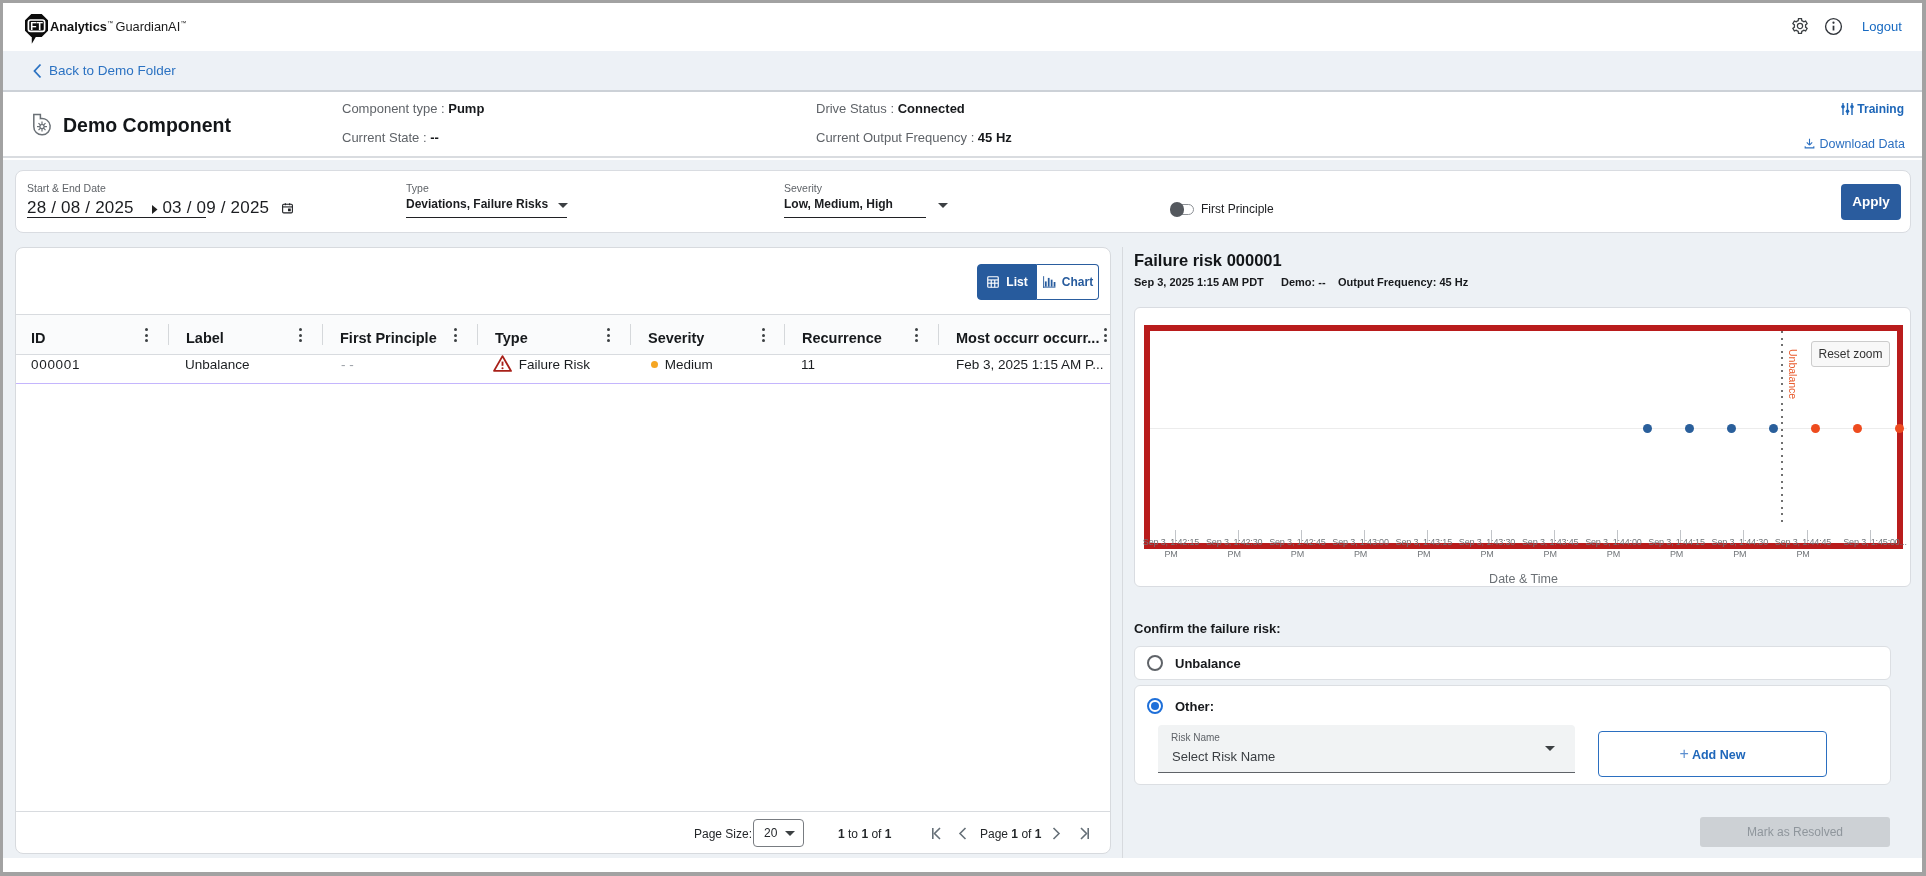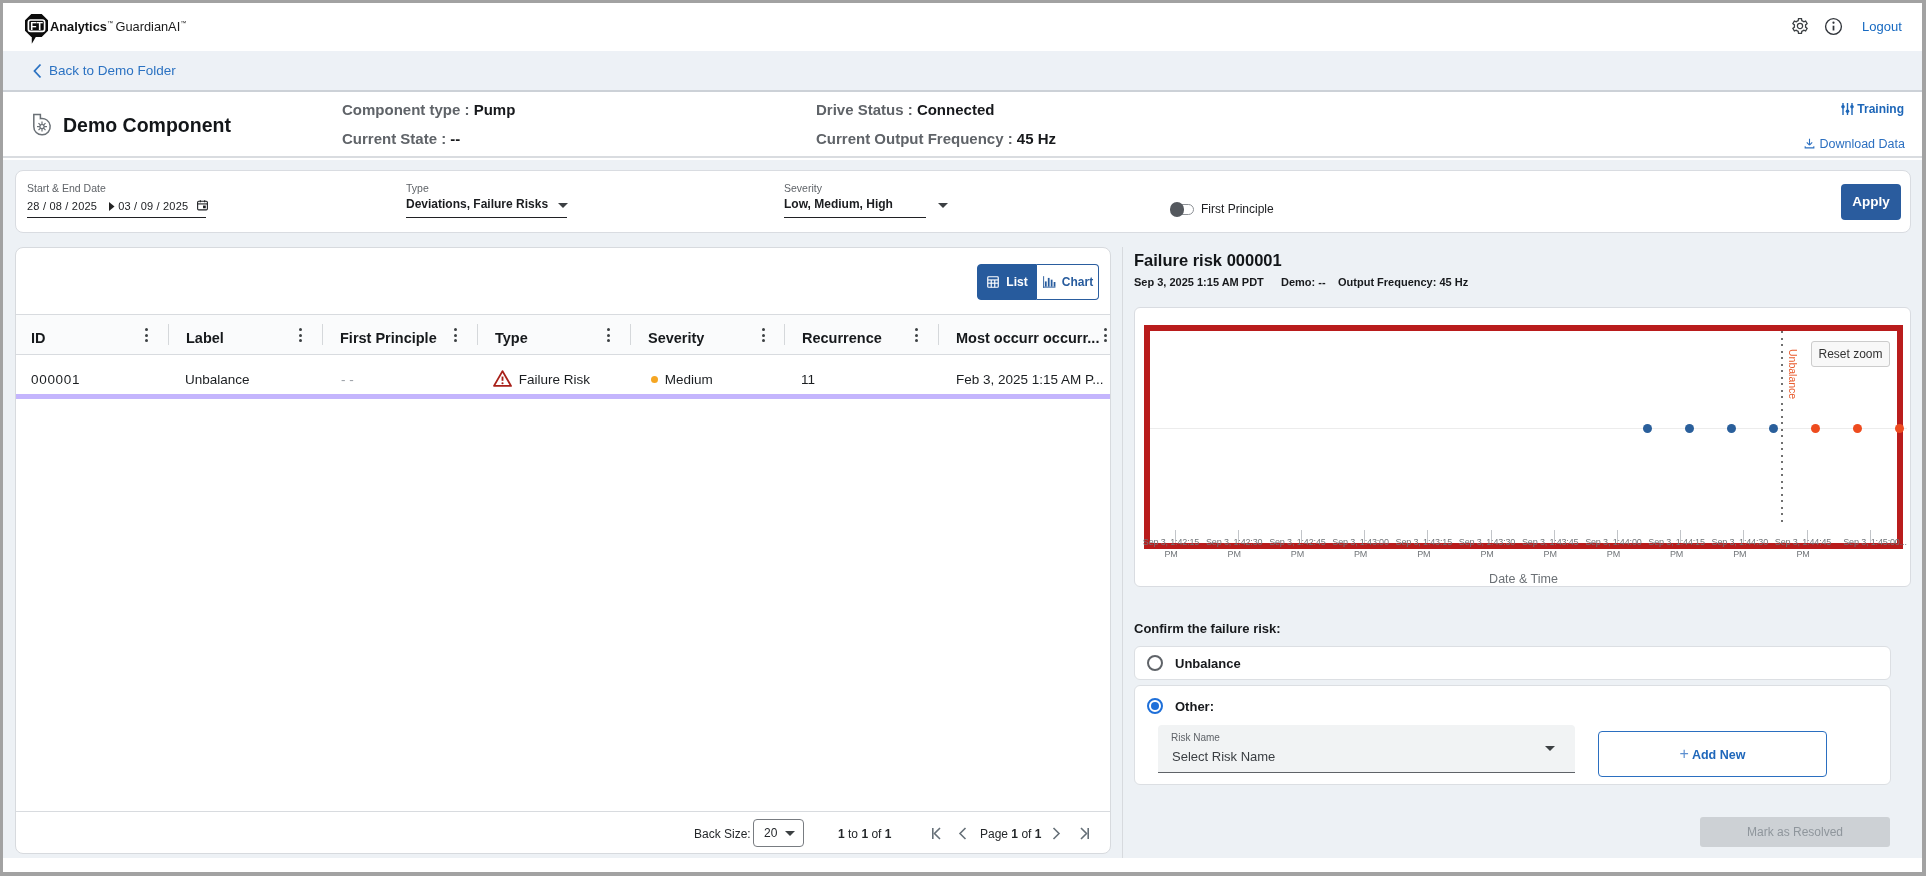--- a/index.html
+++ b/index.html
@@ -19,57 +19,57 @@
 
 
 #crumb { position:absolute; left:3px; top:51px; width:1919px; height:41px; background:#edf1f6; border-bottom:2px solid #ccd1d7; }
 #crumb .bk { position:absolute; left:46px; top:12px; font-size:13.5px; color:#2b72c2; }
 #crumb svg { position:absolute; left:29px; top:12px; }
 
 
 #chead { position:absolute; left:3px; top:94px; width:1919px; height:64px; background:#fff; border-bottom:2px solid #d9dce0; }
 #pumpic { position:absolute; left:28px; top:19px; }
 #ctitle { position:absolute; left:60px; top:20px; font-size:19.5px; font-weight:bold; color:#131619; }
-.hl { font-size:15px; color:#5f6368;font-weight:bold; }
+.hl { font-size:13px; color:#5f6368; }
 .hl b { color:#17191c; }
 #hc1a { position:absolute; left:339px; top:7px; }
 #hc1b { position:absolute; left:339px; top:36px; }
 #hc2a { position:absolute; left:813px; top:7px; }
 #hc2b { position:absolute; left:813px; top:36px; }
 #training { position:absolute; left:1838px; top:8px; font-size:12px; color:#1d66b8; font-weight:bold; white-space:nowrap; }
 #dldata { position:absolute; left:1800px; top:43px; font-size:12.5px; color:#2b6fc0; white-space:nowrap; }
 
 
 #main { position:absolute; left:3px; top:160px; width:1919px; height:698px; background:#edf1f5; }
 
 
 #filter { position:absolute; left:12px; top:10px; width:1896px; height:63px; background:#fff; border:1px solid #d9dce1; border-radius:8px; }
 .flab { position:absolute; font-size:10.5px; color:#5f6368; }
-.fval { position:absolute; font-size:11px; color:#1b1d20; white-space:nowrap; }
+.fval { position:absolute; font-size:17px; color:#1b1d20; white-space:nowrap; }
 .selval { font-weight:bold; font-size:12px; }
 .uline { position:absolute; border-bottom:1px solid #202124; }
 .dArr { display:inline-block; width:0; height:0; border-left:5px solid transparent; border-right:5px solid transparent; border-top:5.5px solid #3c4043; }
 #toggle { position:absolute; left:1155px; top:33px; width:23px; height:11px; background:#fff; border:1.5px solid #8d9196; border-radius:7px; }
 #toggle .knob { position:absolute; left:-2.5px; top:-3px; width:14.5px; height:14.5px; border-radius:50%; background:#54585e; }
 #fplab { position:absolute; left:1185px; top:31px; font-size:12px; color:#202124; }
 #applyBtn { position:absolute; left:1825px; top:13px; width:60px; height:36px; background:#2a5c9e; border-radius:4px; color:#fff; font-size:13.5px; font-weight:bold; text-align:center; line-height:35px; }
 
 
 #leftcard { position:absolute; left:12px; top:87px; width:1096px; height:607px; background:#fff; border:1px solid #d7dade; border-radius:8px; }
 #lcbtns { position:absolute; right:11px; top:16px; height:36px; display:flex; }
 #btnList { width:60px; height:36px; background:#275b9d; border:1.5px solid #275b9d; border-radius:4px 0 0 4px; color:#fff; font-size:12px; font-weight:bold; display:flex; align-items:center; justify-content:center; gap:6px; }
 #btnChart { width:62px; height:36px; background:#fff; border:1.5px solid #2a5d9f; border-left:none; border-radius:0 4px 4px 0; color:#275b9d; font-size:12px; font-weight:bold; display:flex; align-items:center; justify-content:center; gap:6px; }
 
 
 #thead { position:absolute; left:0; top:66px; width:1094px; height:41px; background:#fafbfc; border-top:1.5px solid #d8dbdf; border-bottom:1.5px solid #d8dbdf; }
 .hcell { position:absolute; top:0; height:47px; line-height:47px; font-size:14.5px; font-weight:bold; color:#16191c; }
 .kebab { position:absolute; top:13px; width:3px; }
 .kebab i { display:block; width:3px; height:3px; border-radius:50%; background:#3c4043; margin-bottom:2.5px; }
 .vsep { position:absolute; top:9px; height:21px; width:1px; background:#d5d8db; }
-#trow { position:absolute; left:0; top:107px; width:1094px; height:43.5px; border-bottom:5px solid #c4b5fd; }
+#trow { position:absolute; left:0; top:92px; width:1094px; height:43.5px; border-bottom:1px solid #c4b5fd; }
 .rcell { position:absolute; top:0; height:49px; line-height:49px; font-size:13.5px; color:#1b1e21; white-space:nowrap; }
 
 
 #pager { position:absolute; left:0; top:563px; width:1094px; height:42px; border-top:1.5px solid #d8dbdf; font-size:12px; color:#24272a; }
 #pgsize { position:absolute; left:678px; top:15px; }
 #pgsel { position:absolute; left:737px; top:7px; width:51px; height:28px; border:1px solid #787c81; border-radius:4px; }
 #pgsel span.v { position:absolute; left:10px; top:6px; }
 #pgsel .dArr { position:absolute; right:8px; top:11px; }
 #pgcount { position:absolute; left:822px; top:15px; }
 .pgic { position:absolute; }
@@ -276,21 +276,21 @@
       <div class="rcell" style="left:477px"><svg width="19" height="17" viewBox="0 0 24 22" style="vertical-align:-3px">
             <path d="M12 1.5 L23 20.5 L1 20.5 Z" fill="none" stroke="#a82019" stroke-width="2.4" stroke-linejoin="round"></path>
             <line x1="12" y1="8.5" x2="12" y2="14" stroke="#a82019" stroke-width="2.4"></line>
             <circle cx="12" cy="17.2" r="1.4" fill="#a82019"></circle>
           </svg>  Failure Risk</div>
       <div class="rcell" style="left:635px"><span style="display:inline-block;width:7px;height:7px;border-radius:50%;background:#f5a623;vertical-align:1px"></span>  Medium</div>
       <div class="rcell" style="left:785px">11</div>
       <div class="rcell" style="left:940px">Feb 3, 2025 1:15 AM P...</div>
     </div>
     <div id="pager">
-      <div id="pgsize">Back Size:</div>
+      <div id="pgsize">Page Size:</div>
       <div id="pgsel">
           <span class="v">20</span>
           <span class="dArr"></span>
         </div>
       <div id="pgcount"><b>1</b> to <b>1</b> of <b>1</b></div>
       <svg class="pgic" style="left:915px;top:14px" width="13" height="15" viewBox="0 0 13 15">
           <path d="M9 2 L3.5 7.5 L9 13" fill="none" stroke="#667078" stroke-width="1.6"></path>
           <line x1="1.8" y1="2" x2="1.8" y2="13" stroke="#667078" stroke-width="1.6"></line>
         </svg>
       <svg class="pgic" style="left:942px;top:14px" width="9" height="15" viewBox="0 0 9 15">

